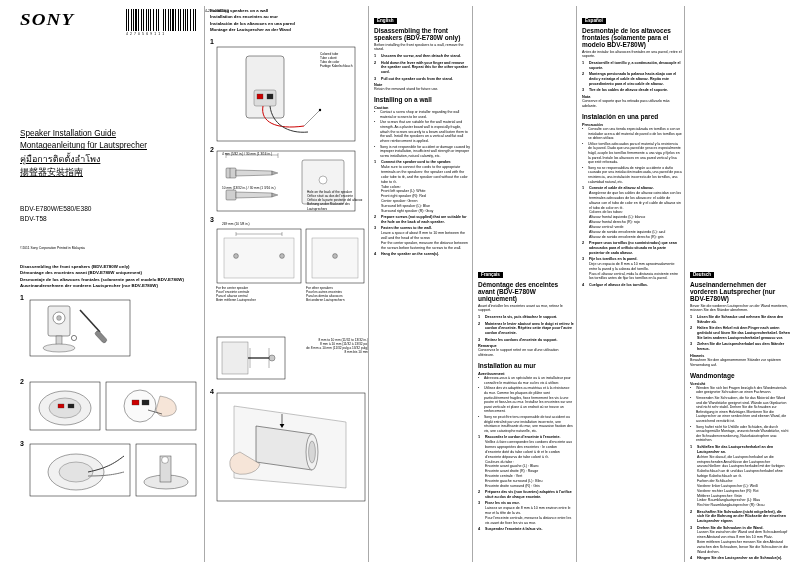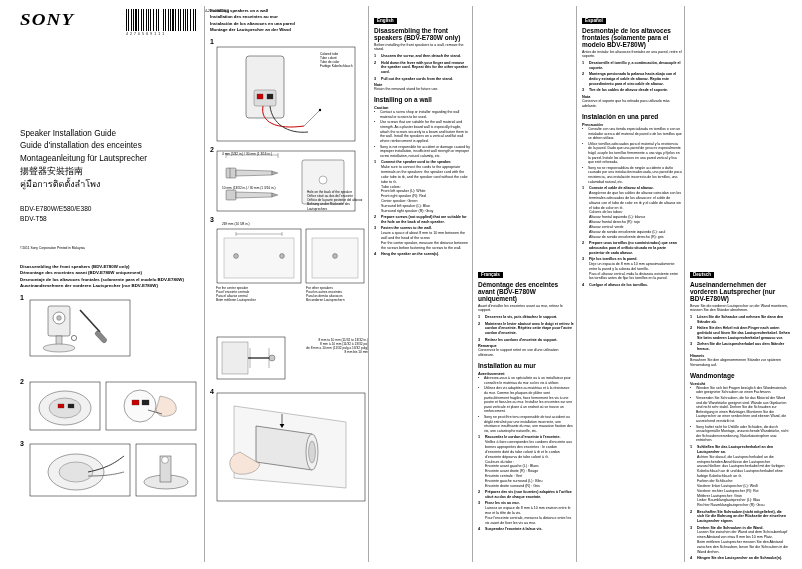--- a/index.html
+++ b/index.html
@@ -32,45 +32,44 @@
     transform:scaleX(1.12);transform-origin:left top;
   }
   
   .barcode{position:absolute;left:126px;top:9px;width:72px;height:22px;
     background:repeating-linear-gradient(90deg,#000 0 1px,#fff 1px 2px,#000 2px 3.2px,#fff 3.2px 5px,#000 5px 5.8px,#fff 5.8px 7.4px);}
   .barcode-num{position:absolute;left:126px;top:32px;font-size:3.4px;letter-spacing:.6px;}
   .partno{position:absolute;left:205px;top:9px;font-size:3.4px;}
 
   
   .titles{position:absolute;left:20px;top:128px;width:180px;}
-  .titles div{font-size:8.2px;line-height:1.5;}
+  .titles div{font-size:8.2px;line-height:1.5;text-decoration:underline;}
   .titles .cjk{font-family:"DejaVu Sans", sans-serif;font-size:9px;}
   .models{position:absolute;left:20px;top:204px;font-size:6.6px;line-height:1.5;}
   .copyright{position:absolute;left:20px;top:246px;font-size:3.3px;}
   .stepnum{font-weight:bold;font-size:7px;}
   .cap{font-size:3.2px;line-height:1.3;}
 
   svg{display:block;}
 </style>
 </head>
 <body>
 
 <div class="page">
 
   <div class="sony">SONY</div>
   <div class="barcode"></div>
   <div class="barcode-num">4 2 7 0 5 6 9 1 1 1</div>
   <div class="partno">4-270-569-11(1)</div>
 
   <div class="titles">
     <div>Speaker Installation Guide</div>
-    <div>Guide d'installation des enceintes</div>
     <div>Montageanleitung für Lautsprecher</div>
+    <div class="cjk">คู่มือการติดตั้งลำโพง</div>
     <div class="cjk">揚聲器安裝指南</div>
-    <div class="cjk">คู่มือการติดตั้งลำโพง</div>
   </div>
 
   <div class="models">
     <div>BDV-E780W/E580/E380</div>
     <div>BDV-T58</div>
   </div>
   <div class="copyright">©2011 Sony Corporation  Printed in Malaysia</div>
 
   <div class="col" style="left:20px;top:264px;width:175px;">
     <div class="bold" style="font-size:4.4px;line-height:1.45;">Disassembling the front speakers (BDV-E780W only)</div>

